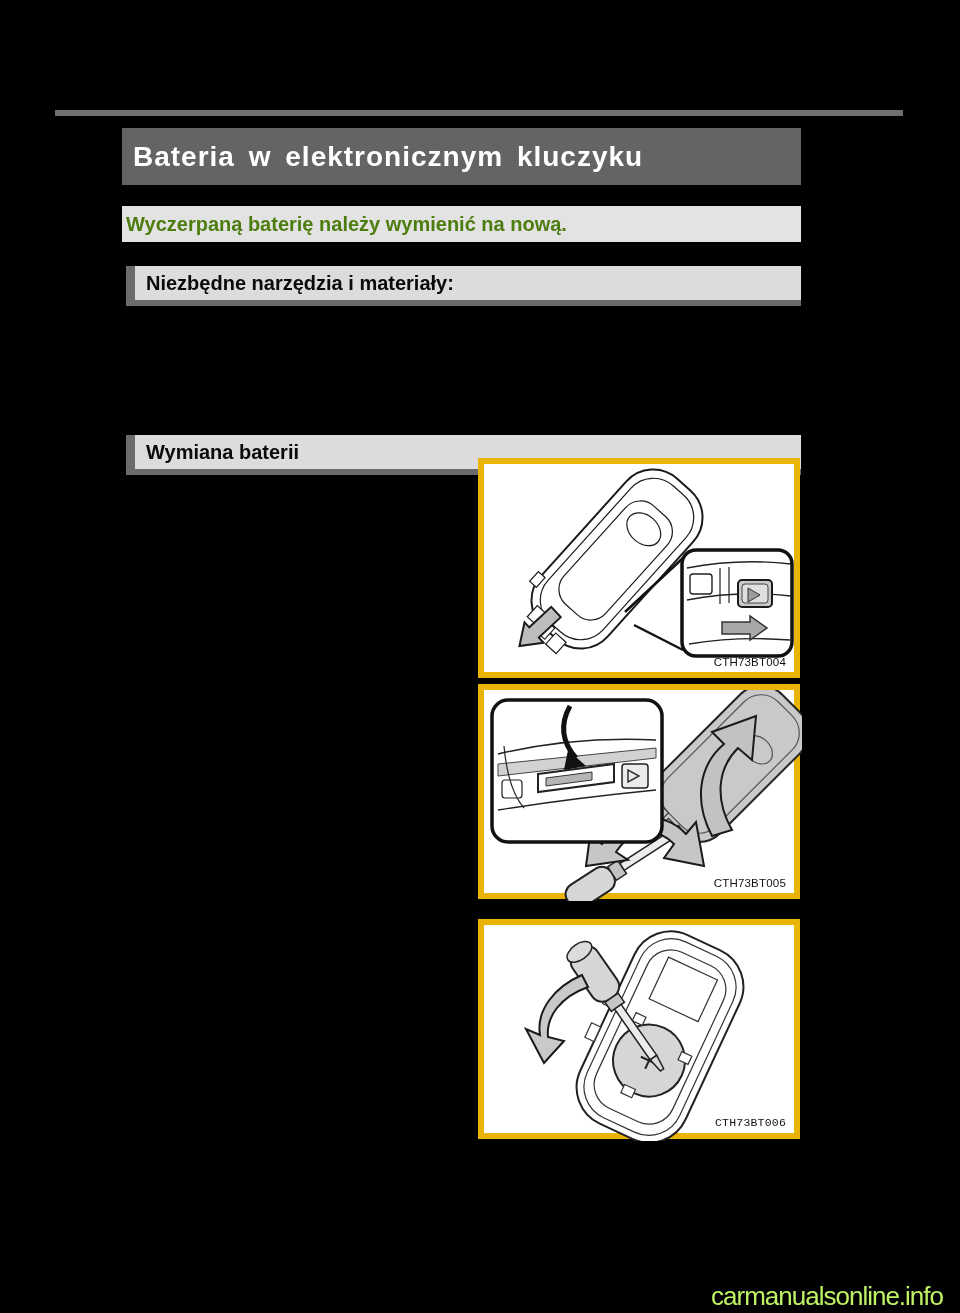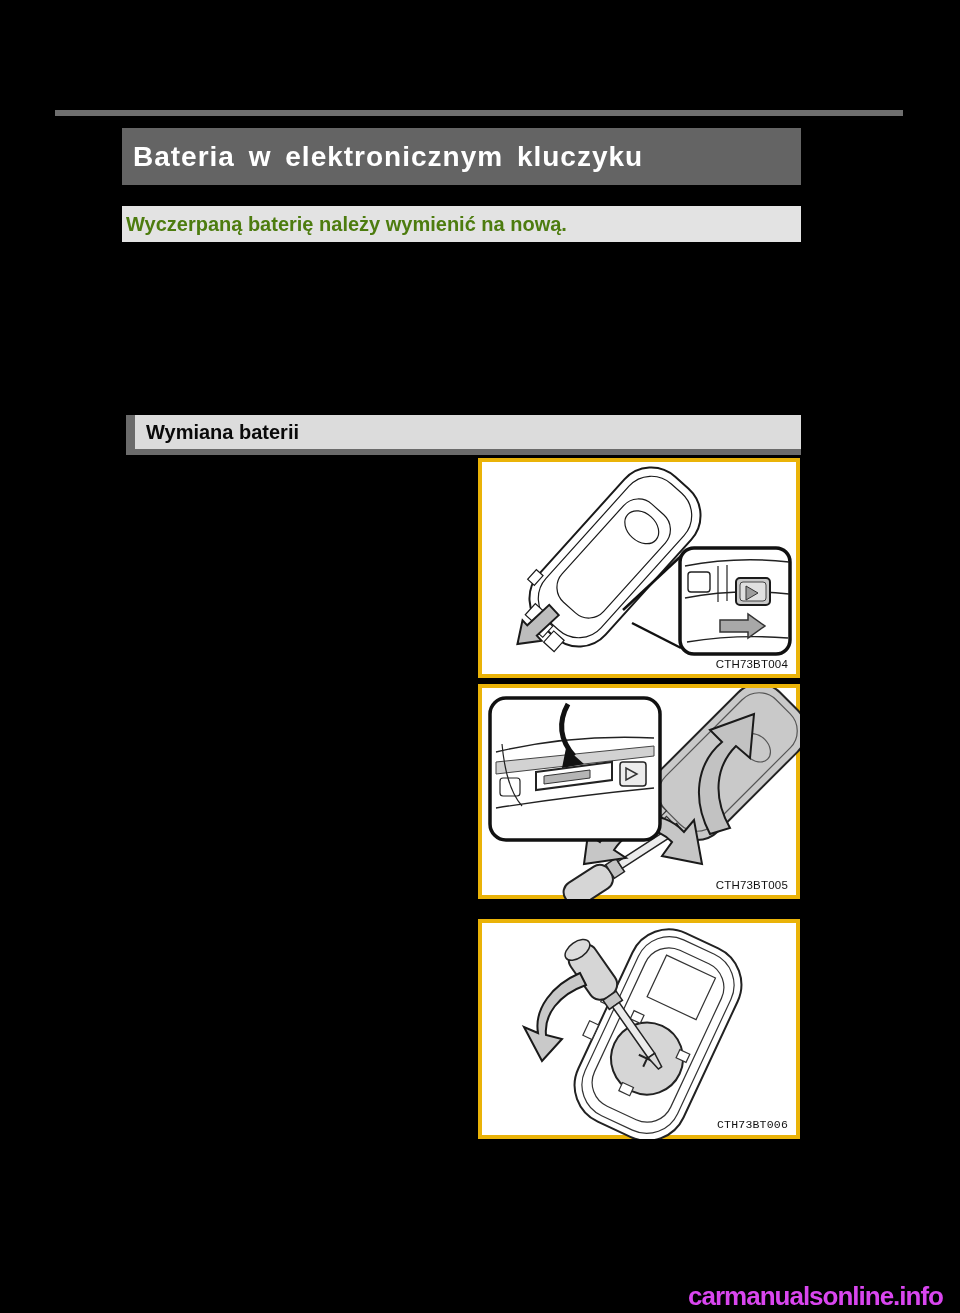--- a/index.html
+++ b/index.html
@@ -16,49 +16,56 @@
   .intro-bar .t{display:block;padding-left:4px;line-height:36px;font-size:20px;font-weight:bold;
         color:#4d7c0f;white-space:nowrap;}
   
   .sec{position:absolute;left:126px;width:675px;height:40px;}
   .sec .accent{position:absolute;left:0;top:0;width:9px;height:40px;background:#6b6b6b;}
   .sec .bar{position:absolute;left:9px;right:0;top:0;height:34px;background:#dcdcdc;}
   .sec .bar .t{display:block;padding-left:11px;line-height:34px;font-size:20px;font-weight:bold;
         color:#0a0a0a;white-space:nowrap;}
   .sec .shadow{position:absolute;left:9px;right:0;top:34px;height:6px;background:#6b6b6b;}
   #sec-tools{top:266px;}
-  #sec-replace{top:415px;}
+  #sec-replace{top:435px;}
   
-  .fig{position:absolute;left:478px;width:322px;background:#ffffff;border:4px solid #eab308;
+  .fig{position:absolute;left:478px;width:322px;background:#ffffff;border:6px solid #eab308;
        box-sizing:border-box;}
   #fig1{top:458px;height:220px;}
   #fig2{top:684px;height:215px;}
   #fig3{top:919px;height:220px;font-family:Liberation Mono, monospace;}
   .fig svg{position:absolute;left:0;top:0;}
   .fig .caption{position:absolute;right:8px;bottom:4px;font-size:11.5px;color:#111;
        letter-spacing:0.2px;}
   
-  .watermark{position:absolute;right:17px;top:1281px;font-size:26px;color:#d946ef;
-       letter-spacing:-1px;white-space:nowrap;font-weight:bold;}
+  .watermark{position:absolute;right:17px;top:1281px;font-size:26px;color:#bef264;
+       letter-spacing:-1px;white-space:nowrap;}
 </style>
 </head>
 <body>
 
 <div id="page">
 
   <div class="top-rule"></div>
 
   <div class="title-bar">
     <span class="t">Bateria w elektronicznym kluczyku</span>
   </div>
 
   <div class="intro-bar">
     <span class="t">Wyczerpaną baterię należy wymienić na nową.</span>
   </div>
 
+  <div class="sec" id="sec-tools">
+    <div class="accent"></div>
+    <div class="bar">
+      <span class="t">Niezbędne narzędzia i materiały:</span>
+    </div>
+    <div class="shadow"></div>
+  </div>
 
   <div class="sec" id="sec-replace">
     <div class="accent"></div>
     <div class="bar">
       <span class="t">Wymiana baterii</span>
     </div>
     <div class="shadow"></div>
   </div>
 
   <div class="fig" id="fig1">

